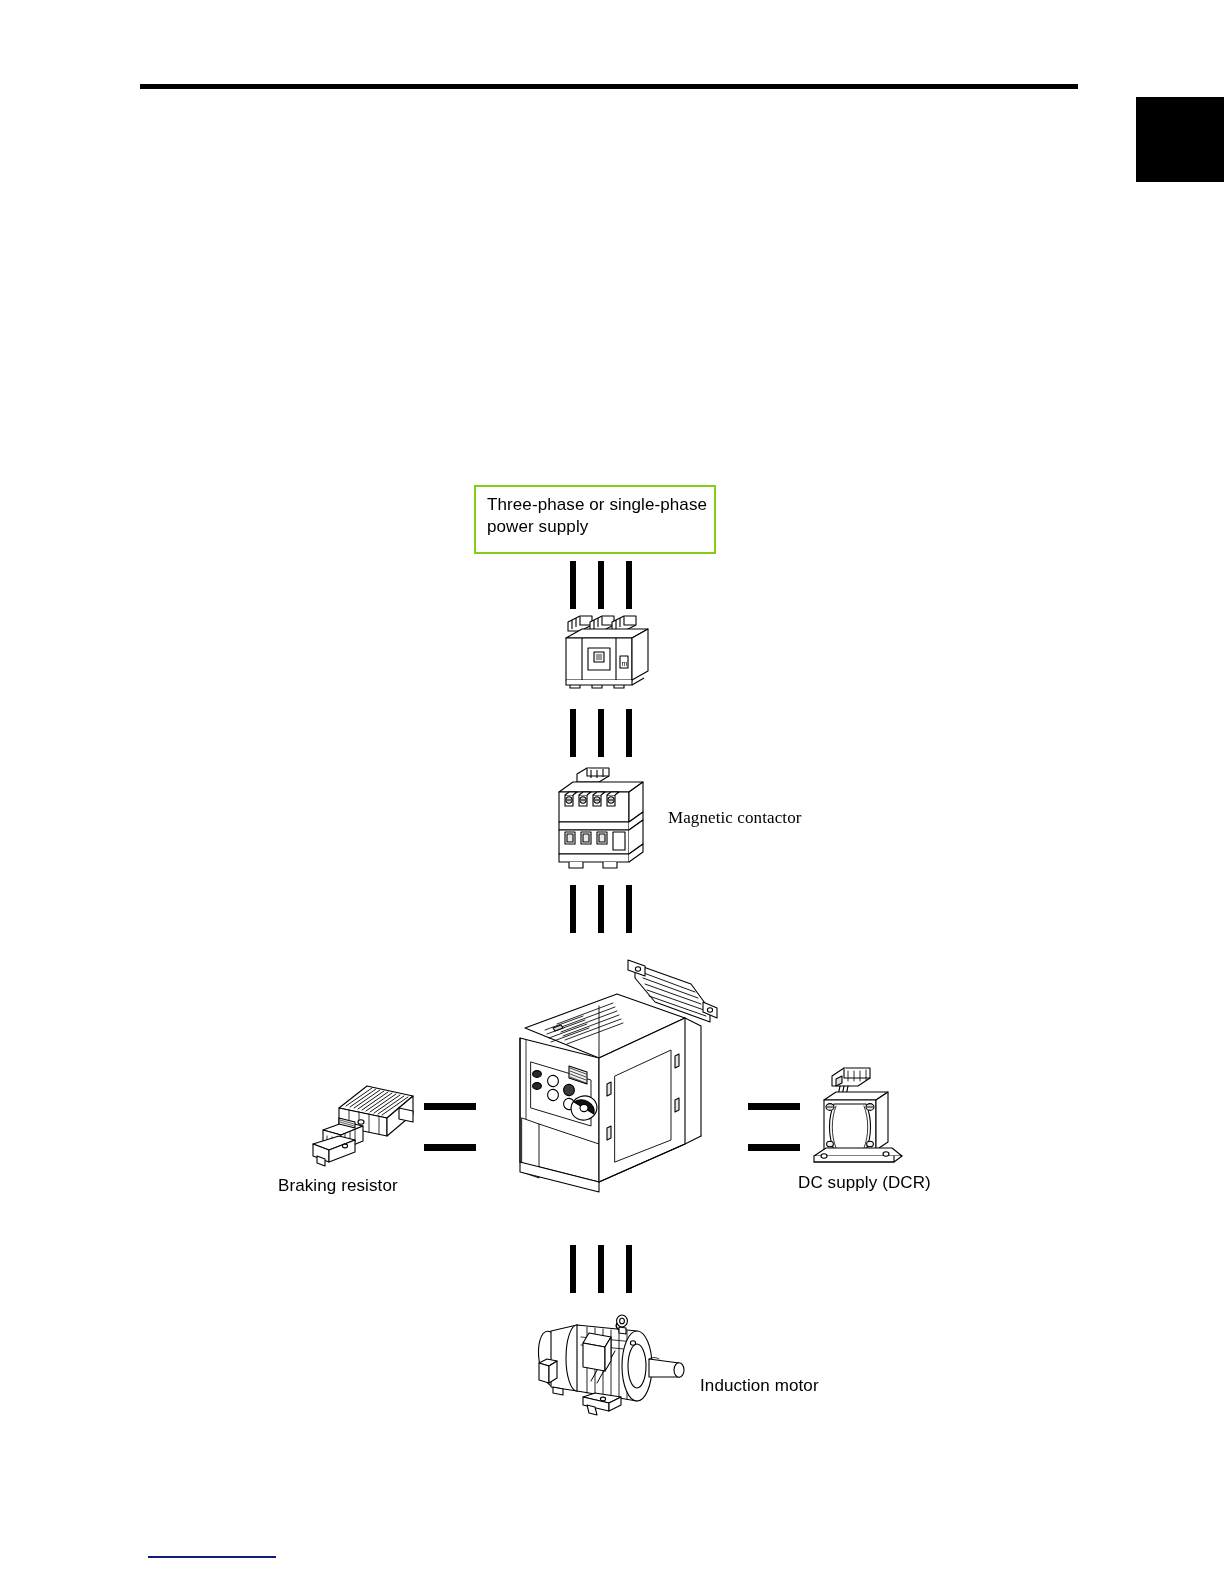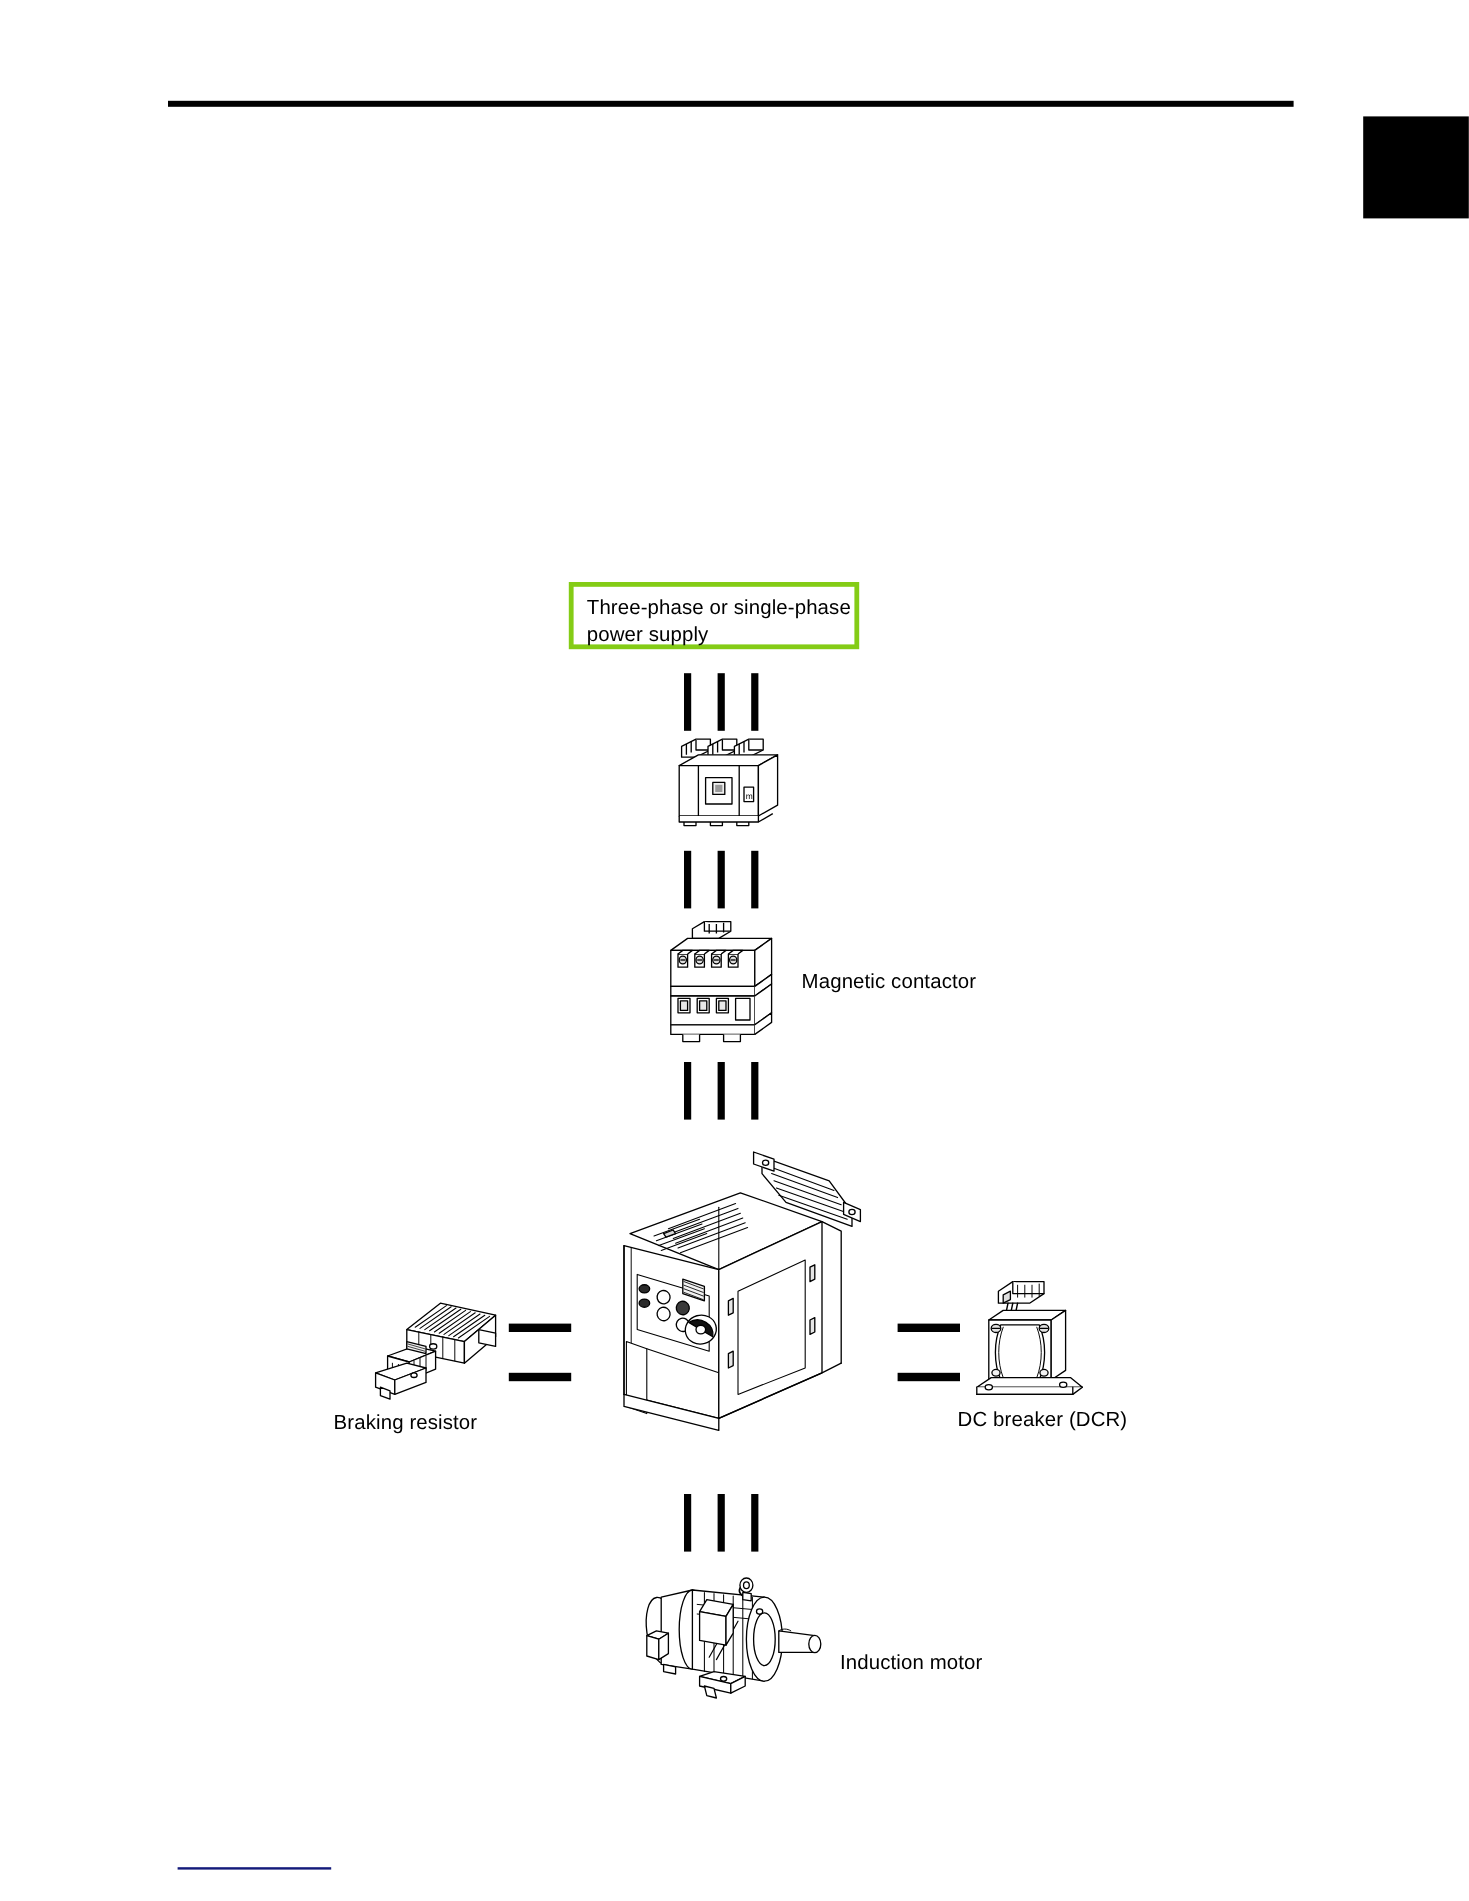--- a/index.html
+++ b/index.html
@@ -50,22 +50,22 @@
     width: 1224px;
     height: 1584px;
   }
 
   
   .supply-box {
     position: absolute;
     left: 474px;
     top: 485px;
     width: 242px;
-    height: 56px;
-    border: 4px solid #84cc16;
+    height: 69px;
+    border: 2px solid #84cc16;
     box-sizing: border-box;
     padding: 7px 0 0 11px;
     font-size: 17px;
     line-height: 1.28;
     letter-spacing: 0.1px;
   }
 
   
   .wires {
     position: absolute;
@@ -244,21 +244,21 @@
         <path d="M66,70 L78,70 L78,88 L66,88 Z"></path>
 
         <path d="M12,92 L82,92 L82,100 L12,100 Z"></path>
         <path d="M82,92 L96,82 L96,90 L82,100"></path>
         <path d="M22,100 L22,106 L36,106 L36,100"></path>
         <path d="M56,100 L56,106 L70,106 L70,100"></path>
       </g>
     </svg>
   </div>
 
-  <div class="label" style="left:668px; top:808px;">Magnetic contactor</div>
+  <div class="label" style="left:668px; top:808px;font-family:Liberation Serif, serif;">Magnetic contactor</div>
 
   <div class="wires" style="left:570px; top:885px; height:48px;">
     <i></i>
     <i></i>
     <i></i>
   </div>
 
   <div class="art" style="left:495px; top:950px; width:225px; height:262px;">
     <svg width="225" height="262" viewBox="0 0 225 262">
       <g fill="#ffffff" stroke="#000" stroke-width="1.1" stroke-linejoin="round" stroke-linecap="round">
@@ -421,21 +421,21 @@
 
         <path d="M8,94 L20,86 L86,86 L96,94 Z"></path>
         <path d="M8,94 L8,100 L88,100 L96,94"></path>
         <path d="M8,100 L88,100 L88,94" fill="none"></path>
         <ellipse cx="18" cy="94" rx="3" ry="2.2"></ellipse>
         <ellipse cx="80" cy="92" rx="3" ry="2.2"></ellipse>
       </g>
     </svg>
   </div>
 
-  <div class="label" style="left:798px; top:1173px;">DC breaker (DCR)</div>
+  <div class="label" style="left:798px; top:1173px;">DC supply (DCR)</div>
 
   <div class="wires" style="left:570px; top:1245px; height:48px;">
     <i></i>
     <i></i>
     <i></i>
   </div>
 
   <div class="art" style="left:525px; top:1297px; width:170px; height:122px;">
     <svg width="170" height="122" viewBox="0 0 170 122">
       <g fill="#ffffff" stroke="#000" stroke-width="1.1" stroke-linejoin="round" stroke-linecap="round">

